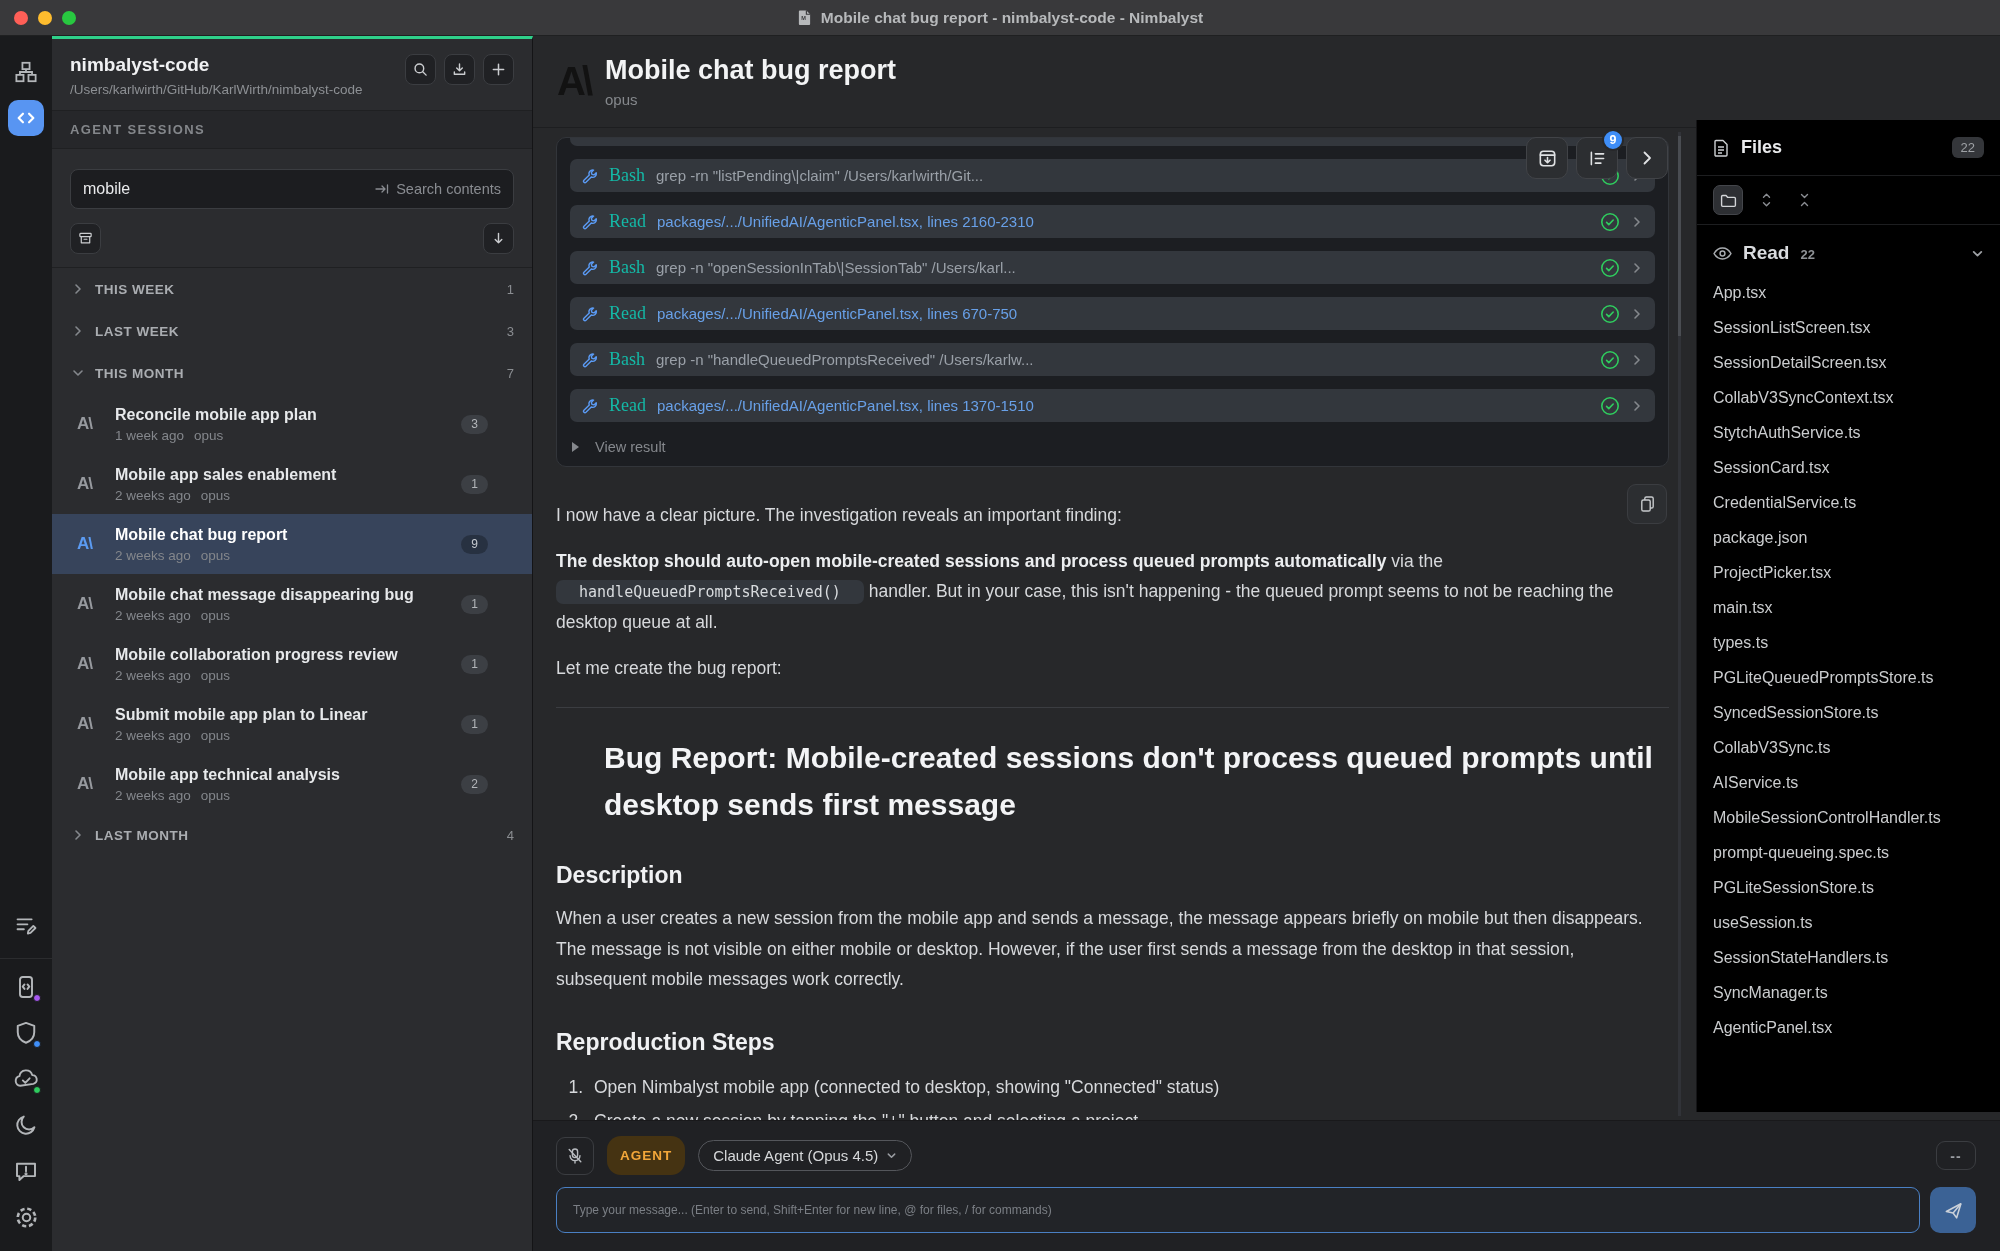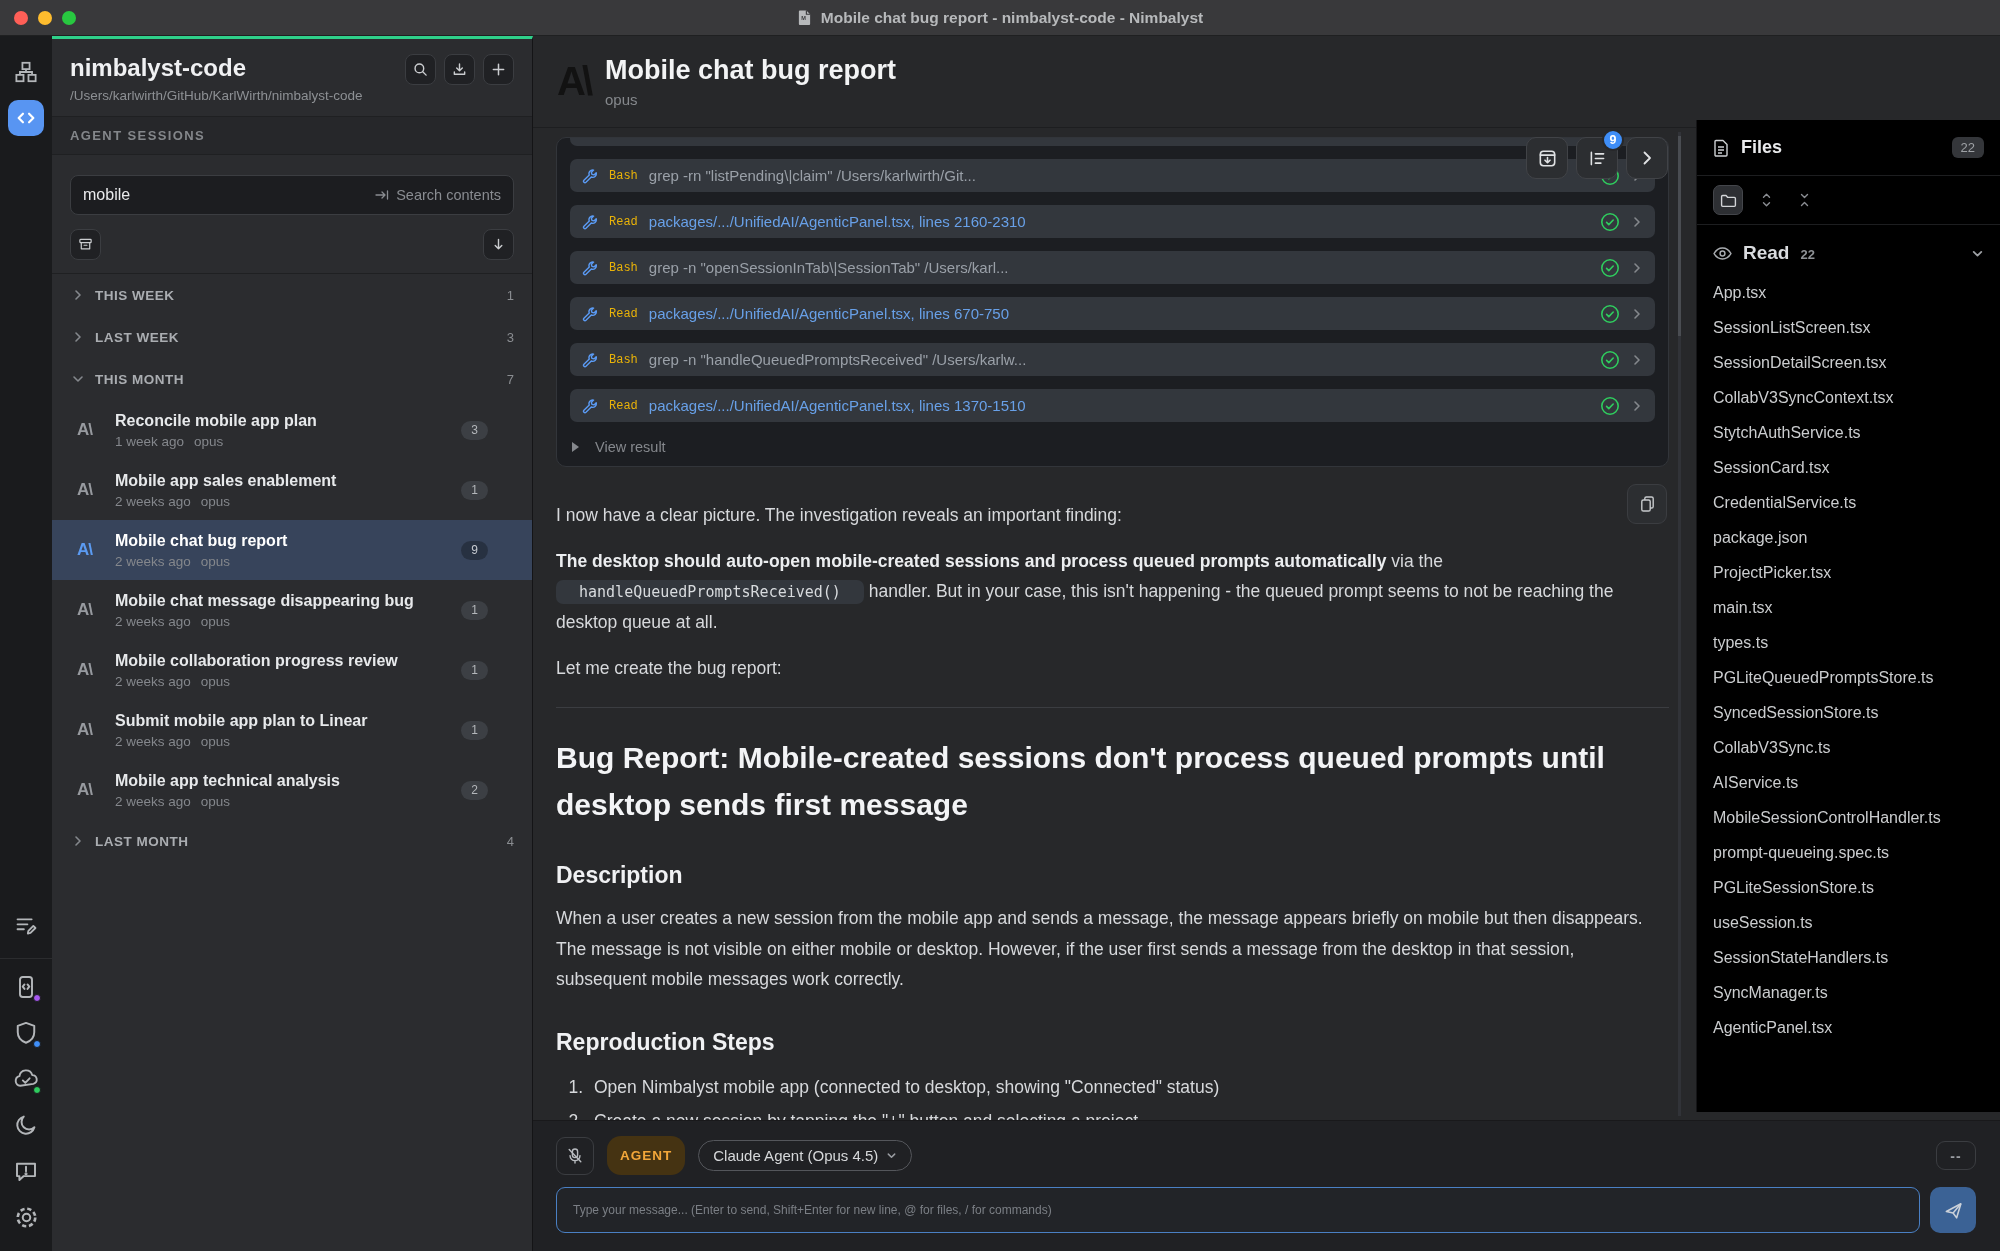--- a/index.html
+++ b/index.html
@@ -26,21 +26,21 @@
   .rail-icon.active { background:#5895f2; color:#ffffff; }
   .rail-divider { width:52px; height:1px; background:#2b2c2e; margin-top:14px; }
   .rail-spacer { flex:1; }
   .dot { position:absolute; width:8px; height:8px; border-radius:50%; right:3px; bottom:3px; border:1.5px solid #1a1b1d; }
 
   
   .sidebar { position:absolute; left:52px; top:36px; width:481px; height:1215px;
     background:#2b2c2f; border-top:3px solid #2fd08a; border-right:1px solid #141416; }
   .sb-head { padding:15px 18px 13px; display:flex; justify-content:space-between; align-items:flex-start;
     border-bottom:1px solid #1f2022; }
-  .sb-title { font-size:24px; font-weight:bold; color:#f0f1f3; }
+  .sb-title { font-size:19px; font-weight:bold; color:#f0f1f3; }
   .sb-path { font-size:13.5px; color:#8d9094; margin-top:6px; }
   .sb-head-btns { display:flex; gap:8px; }
   .sq-btn { width:31px; height:31px; border-radius:8px; background:#202124; border:1px solid #3b3d41;
     display:flex; align-items:center; justify-content:center; color:#cbcdd0; }
   .sb-section { padding:11px 18px; font-size:13px; letter-spacing:1.4px; color:#84878b; font-weight:bold;
     background:#26272a; border-bottom:1px solid #1f2022; }
   .sb-search { margin:20px 18px 12px; height:40px; background:#1c1d20; border:1px solid #3b3d41;
     border-radius:8px; display:flex; align-items:center; padding:0 12px; gap:8px; }
   .sb-search input { flex:1; background:transparent; border:none; outline:none; color:#e9eaec;
     font-size:16px; font-family:inherit; }
@@ -74,42 +74,42 @@
   
   .main { position:absolute; left:533px; top:128px; width:1163px; height:992px; overflow:hidden; }
   .vtrack { position:absolute; left:1145px; top:4px; width:3px; height:984px; background:#313338; }
   .vthumb { position:absolute; left:1145px; top:8px; width:3px; height:200px; background:#4a4d52; }
 
   .card { position:absolute; left:23px; top:9px; width:1113px; height:330px; background:#1c1e22;
     border:1px solid #32353a; border-radius:10px; padding:0 13px; overflow:hidden; }
   .trow { height:33px; background:#33373d; border-radius:7px; display:flex; align-items:center;
     padding:0 12px; gap:11px; margin-top:13px; }
   .trow.sliver { height:24px; margin-top:-16px; }
-  .t-tool { font-family:Liberation Mono, monospace; font-size:12px; color:#eab308; }
+  .t-tool { font-family:Liberation Serif, serif; font-size:18px; color:#14b8a6; }
   .t-text { font-size:15px; color:#9aa0a8; flex:1; white-space:nowrap; overflow:hidden; }
   .t-text.link { color:#68a0e8; }
   .view-result { display:flex; align-items:center; gap:16px; margin-top:17px; color:#85888d; font-size:14.5px; padding-left:2px; }
   .vr-tri { width:0; height:0; border-left:7px solid #85888d; border-top:5px solid transparent; border-bottom:5px solid transparent; }
 
   .float-btns { position:absolute; top:9px; right:28px; display:flex; gap:8px; }
   .fbtn { width:42px; height:42px; border-radius:10px; background:#2c2e31; border:1px solid #414347;
     display:flex; align-items:center; justify-content:center; color:#e0e2e4; position:relative; }
   .fbadge { position:absolute; top:-9px; right:-7px; width:22px; height:22px; border-radius:50%;
     background:#3f8ef7; color:#fff; font-size:12.5px; font-weight:bold; display:flex; align-items:center;
     justify-content:center; border:2px solid #27282a; }
 
   .msg { position:absolute; left:23px; top:356px; width:1113px; }
   .copy-btn { position:absolute; right:2px; top:0; width:40px; height:40px; border-radius:9px;
     background:#2c2e31; border:1px solid #3b3d41; display:flex; align-items:center; justify-content:center; color:#c7cacd; }
   .msg p { font-size:17.5px; line-height:30px; color:#d7d9dc; margin-top:16px; }
   .msg p b { color:#eceef0; }
   .code-pill { font-family:"DejaVu Sans Mono","Liberation Mono",monospace; font-size:15px;
     background:#33373d; padding:3px 23px; border-radius:7px; color:#d8dbde; }
   .msg hr { border:none; border-top:1px solid #3b3d41; margin:24px 0 0; }
-  .msg h1 { font-size:30px; line-height:47px; color:#f3f4f6; margin-top:26px; font-weight:bold; }
+  .msg h1 { font-size:30px; line-height:47px; color:#f3f4f6; margin-top:26px; font-weight:bold;margin-left:48px; }
   .msg h2 { font-size:23px; color:#f0f1f3; margin-top:34px; font-weight:bold; }
   .msg .para { font-size:17.5px; line-height:30.5px; color:#d7d9dc; margin-top:14px; }
   .msg ol { margin:14px 0 0 10px; padding-left:22px; }
   .msg li { font-size:17.5px; line-height:34px; color:#d7d9dc; padding-left:6px; }
 
   
   .rpanel { position:absolute; left:1696px; top:120px; width:304px; height:992px; background:#000000;
     border-left:1px solid #151517; }
   .rp-head { height:56px; display:flex; align-items:center; padding:0 16px; gap:12px; border-bottom:1px solid #1d1e20; }
   .rp-title { font-size:18px; font-weight:bold; color:#e9eaec; flex:1; }

